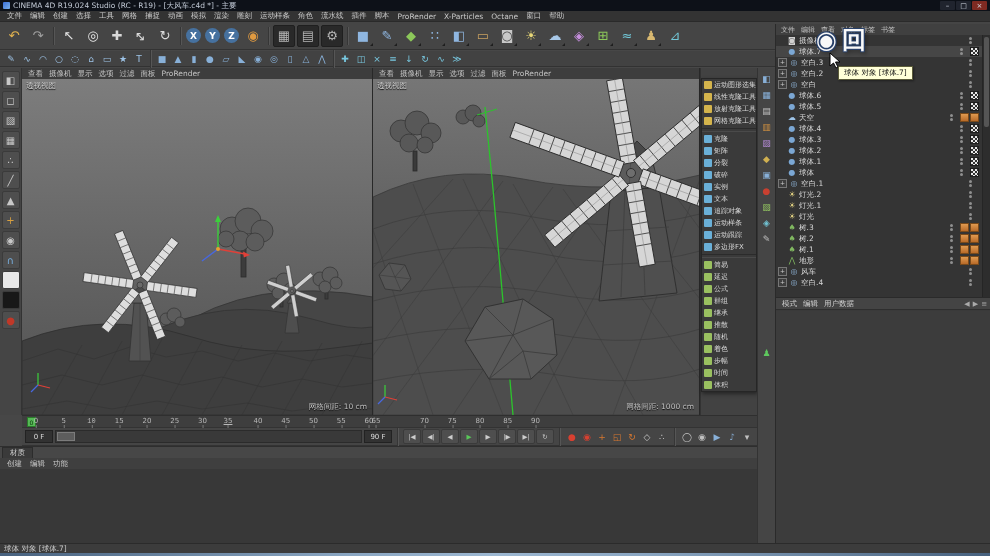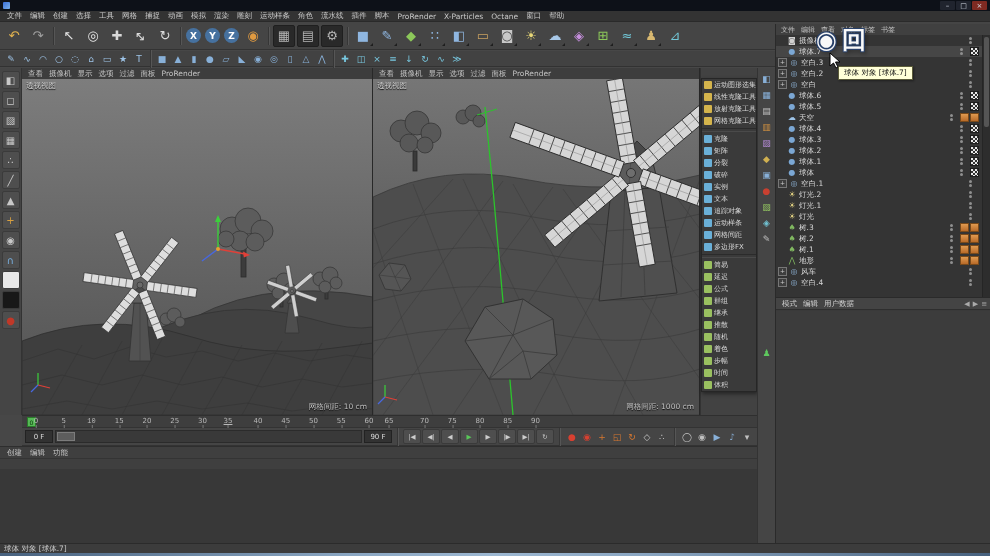--- a/index.html
+++ b/index.html
@@ -106,20 +106,21 @@
   .tooltip{position:absolute;left:838px;top:66px;background:#ffffd8;border:1px solid #5c5c3a;color:#111;font-size:7.5px;padding:1px 5px;white-space:nowrap;z-index:60;box-shadow:1px 1px 2px rgba(0,0,0,.4);}
   .cursor-arrow{position:absolute;left:829px;top:52px;z-index:70;pointer-events:none;}
 </style>
 </head>
 <body>
 
 <div class="app">
 
   <div class="titlebar">
     <span class="app-icon"></span>
+    <span class="title-text">CINEMA 4D R19.024 Studio (RC - R19) - [大风车.c4d *] - 主要</span>
     <span class="win-controls">
       <span class="win-btn">–</span>
       <span class="win-btn">□</span>
       <span class="win-btn close">×</span>
     </span>
   </div>
 
   <div class="menubar">
       <span class="menu-item">文件</span>
       <span class="menu-item">编辑</span>
@@ -514,21 +515,21 @@
         <div class="mg-item">
           <span class="mg-icon" style="background: rgb(106, 176, 216);"></span>
           <span class="mg-label">追踪对象</span>
         </div>
         <div class="mg-item">
           <span class="mg-icon" style="background: rgb(106, 176, 216);"></span>
           <span class="mg-label">运动样条</span>
         </div>
         <div class="mg-item">
           <span class="mg-icon" style="background: rgb(106, 176, 216);"></span>
-          <span class="mg-label">网格间距</span>
+          <span class="mg-label">运动跟踪</span>
         </div>
         <div class="mg-item">
           <span class="mg-icon" style="background: rgb(106, 176, 216);"></span>
           <span class="mg-label">多边形FX</span>
         </div>
         <div class="mg-sep"></div>
         <div class="mg-item">
           <span class="mg-icon" style="background: rgb(154, 192, 96);"></span>
           <span class="mg-label">简易</span>
         </div>
@@ -889,21 +890,21 @@
       <span class="tick" style="left: 97.25px;">15<i class="tickline"></i></span>
       <span class="tick" style="left: 125px;">20<i class="tickline"></i></span>
       <span class="tick" style="left: 152.75px;">25<i class="tickline"></i></span>
       <span class="tick" style="left: 180.5px;">30<i class="tickline"></i></span>
       <span class="tick" style="left: 206px; text-decoration: underline;">35<i class="tickline"></i></span>
       <span class="tick" style="left: 236px;">40<i class="tickline"></i></span>
       <span class="tick" style="left: 263.75px;">45<i class="tickline"></i></span>
       <span class="tick" style="left: 291.5px;">50<i class="tickline"></i></span>
       <span class="tick" style="left: 319.25px;">55<i class="tickline"></i></span>
       <span class="tick" style="left: 347px;">60<i class="tickline"></i></span>
-      <span class="tick" style="left: 367px;">65<i class="tickline"></i></span>
+      <span class="tick" style="left: 354px;">65<i class="tickline"></i></span>
       <span class="tick" style="left: 402.5px;">70<i class="tickline"></i></span>
       <span class="tick" style="left: 430.25px;">75<i class="tickline"></i></span>
       <span class="tick" style="left: 458px;">80<i class="tickline"></i></span>
       <span class="tick" style="left: 485.75px;">85<i class="tickline"></i></span>
       <span class="tick" style="left: 513.5px;">90<i class="tickline"></i></span>
     </div>
 
   <div class="transport">
     <span class="frame-box">0 F</span>
     <span class="tl-slider">
@@ -935,20 +936,23 @@
     <span style="display:flex;gap:1px;">
         <span class="rec-btn" style="color: rgb(192, 192, 192);">◯</span>
         <span class="rec-btn" style="color: rgb(192, 192, 192);">◉</span>
         <span class="rec-btn" style="color: rgb(136, 176, 216);">▶</span>
         <span class="rec-btn" style="color: rgb(136, 176, 216);">♪</span>
         <span class="rec-btn" style="color: rgb(192, 192, 192);">▾</span>
       </span>
   </div>
 
   <div class="bottom-panel">
+    <div class="bp-tabs">
+      <span class="bp-tab">材质</span>
+    </div>
     <div class="bp-menus">
         <span class="bp-menu-item">创建</span>
         <span class="bp-menu-item">编辑</span>
         <span class="bp-menu-item">功能</span>
       </div>
     <div class="bp-body"></div>
   </div>
 
   <div class="statusbar">
     <span class="status-text">球体 对象 [球体.7]</span>

